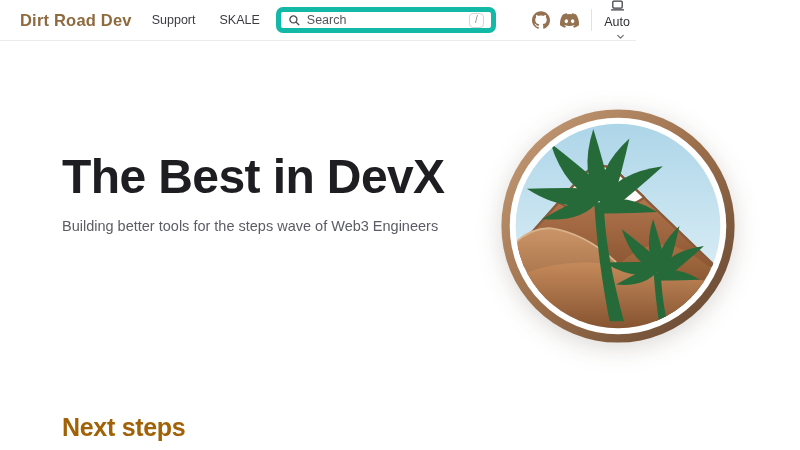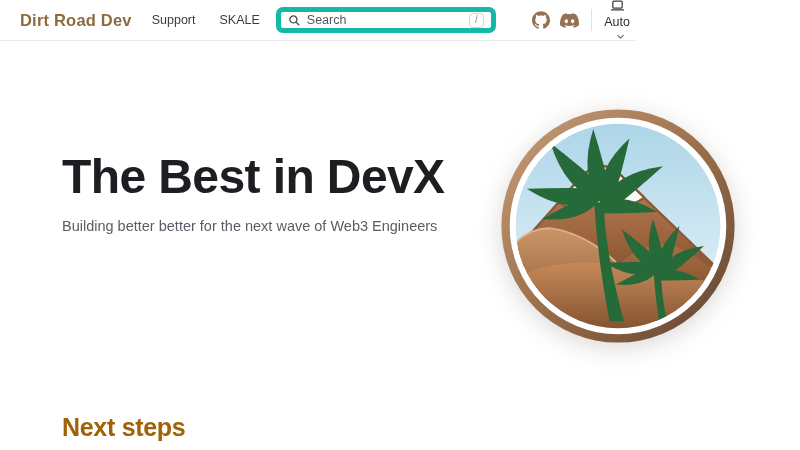--- a/index.html
+++ b/index.html
@@ -120,21 +120,21 @@
         <svg width="11" height="11" viewBox="0 0 24 24" fill="none" stroke="#6b6b72" stroke-width="2.6" stroke-linecap="round" stroke-linejoin="round">
           <path d="M6 9.5l6 6 6-6"></path>
         </svg>
       </span>
     </span>
   </div>
 </div>
 
 <div class="hero-left">
   <h1 class="hero-title">The Best in DevX</h1>
-  <p class="hero-tagline">Building better better for the next wave of Web3 Engineers</p>
+  <p class="hero-tagline">Building better tools for the steps wave of Web3 Engineers</p>
 </div>
 
 <div class="hero-logo">
   <svg width="238" height="238" viewBox="0 0 200 200">
     <defs>
       <linearGradient id="rim" x1="0" y1="0" x2="1" y2="1">
         <stop offset="0" stop-color="#c9a07c"></stop>
           <stop offset="0.5" stop-color="#9c6f4b"></stop>
           <stop offset="1" stop-color="#5f4330"></stop>
       </linearGradient>

